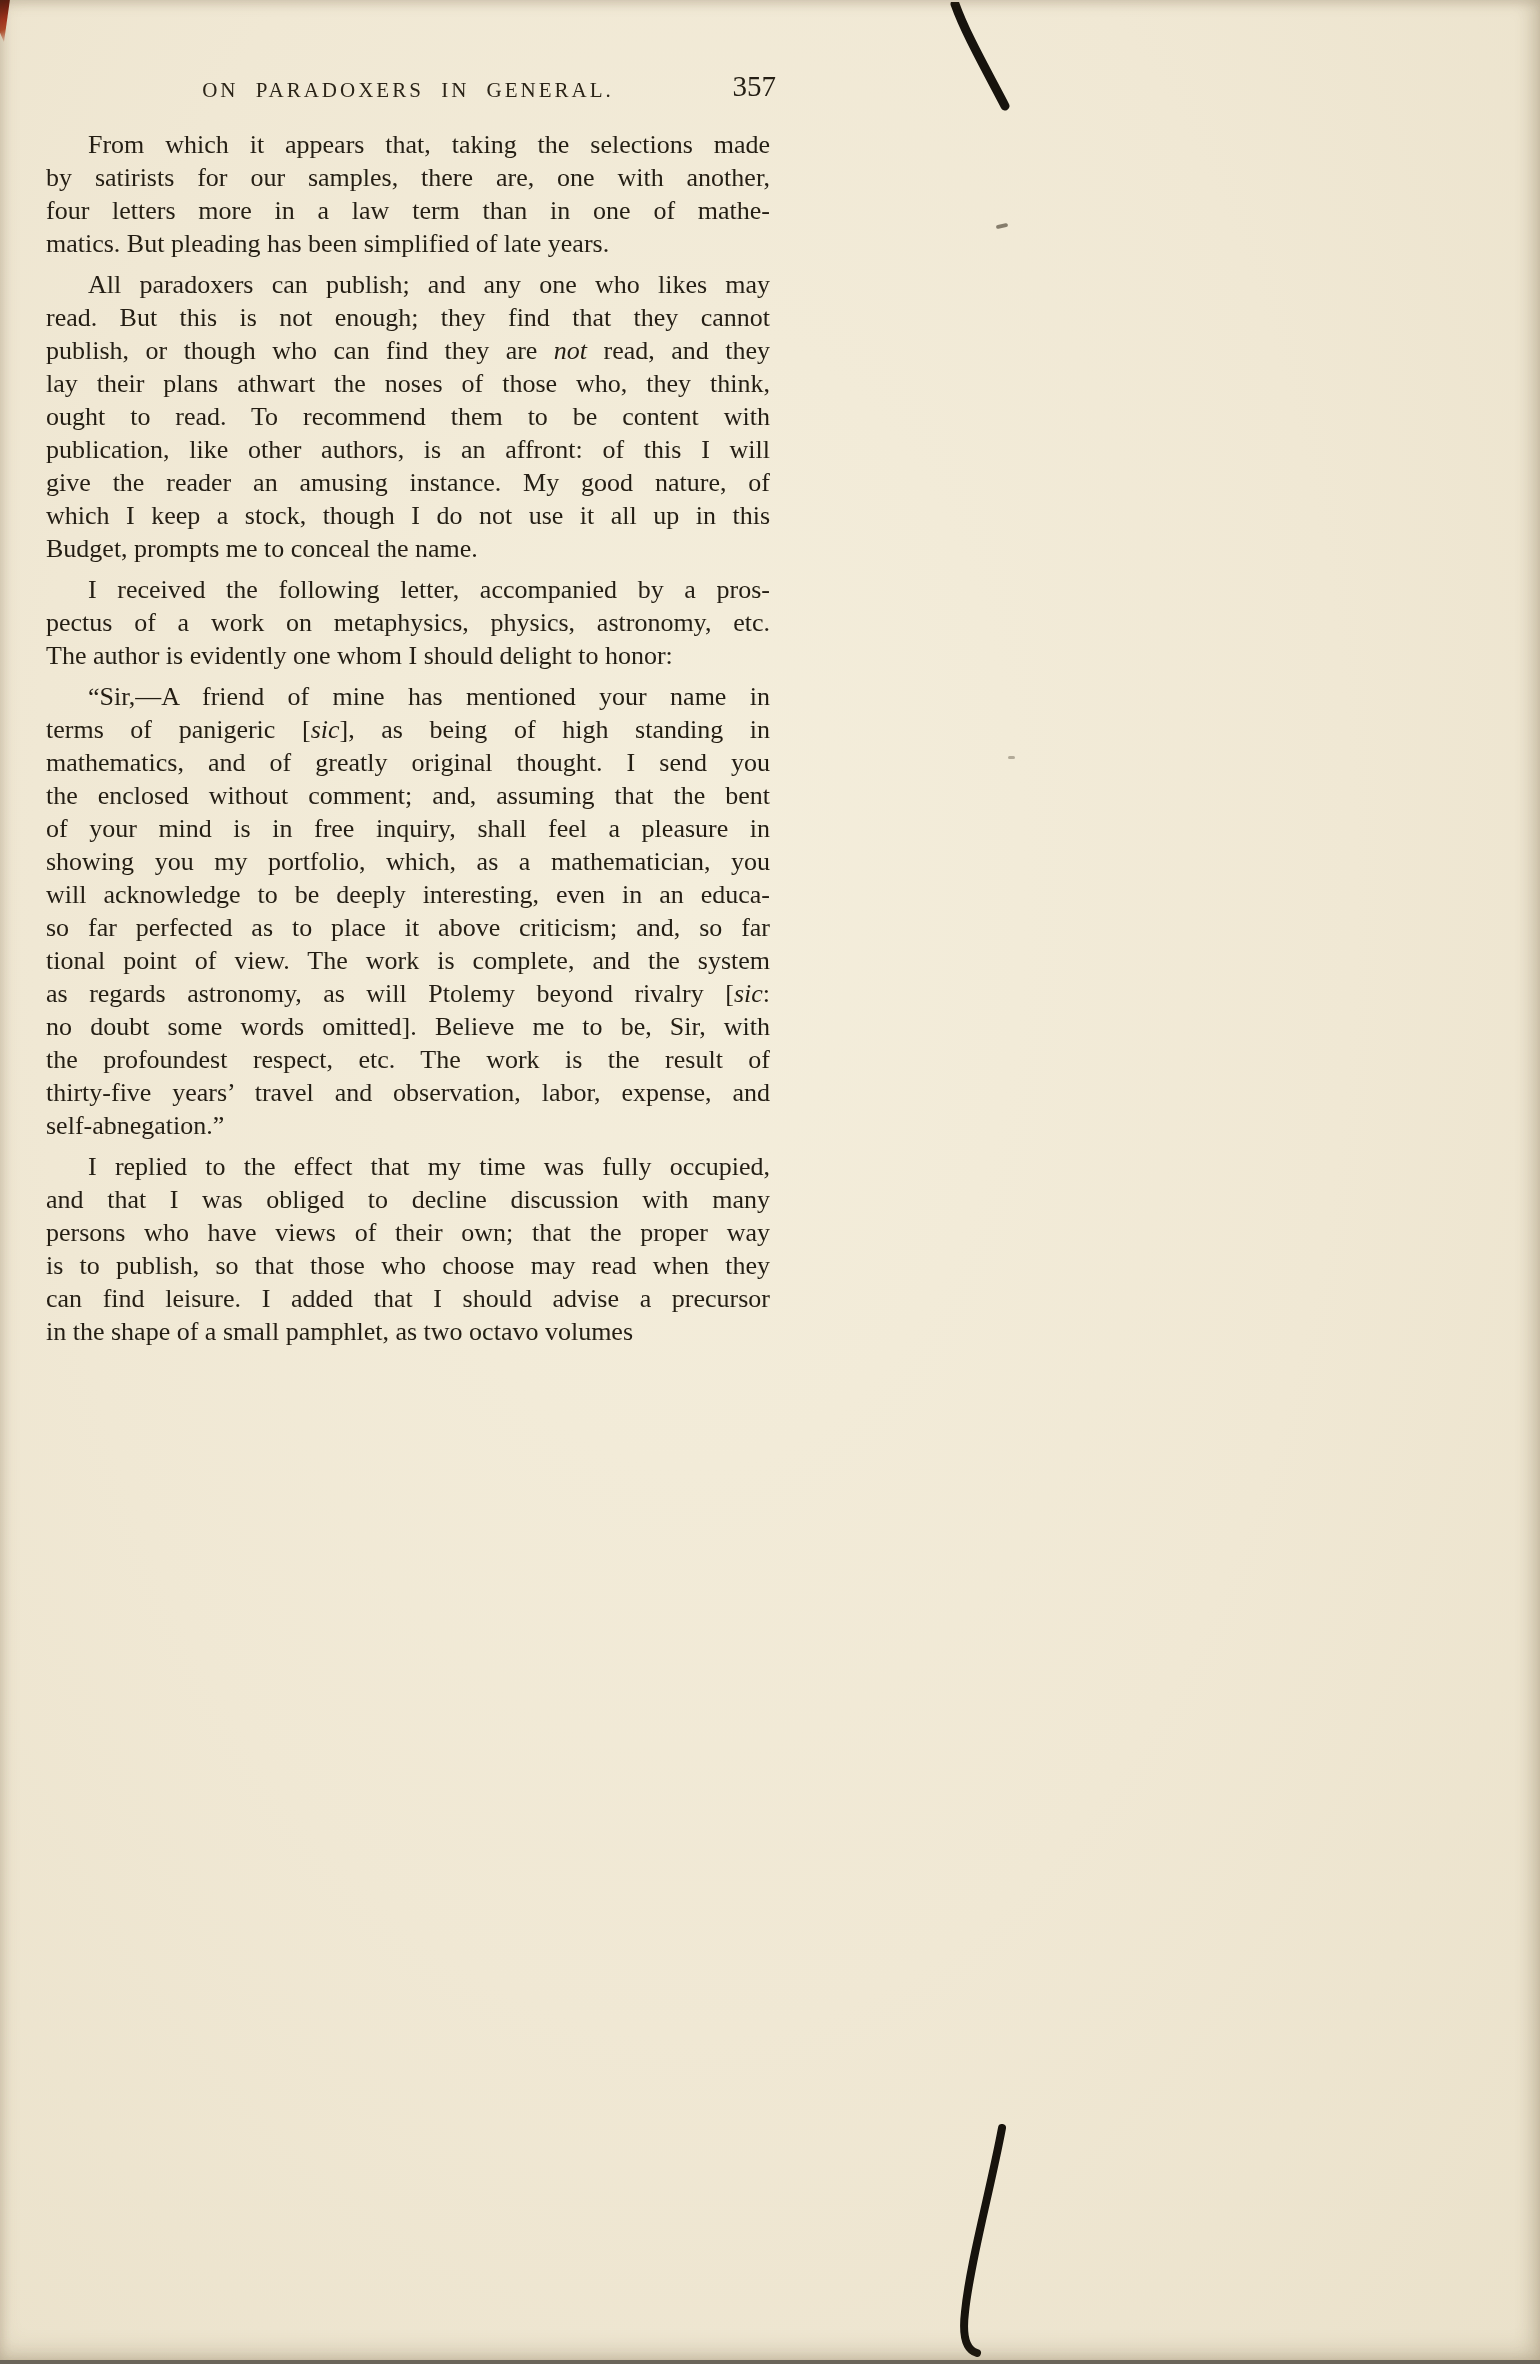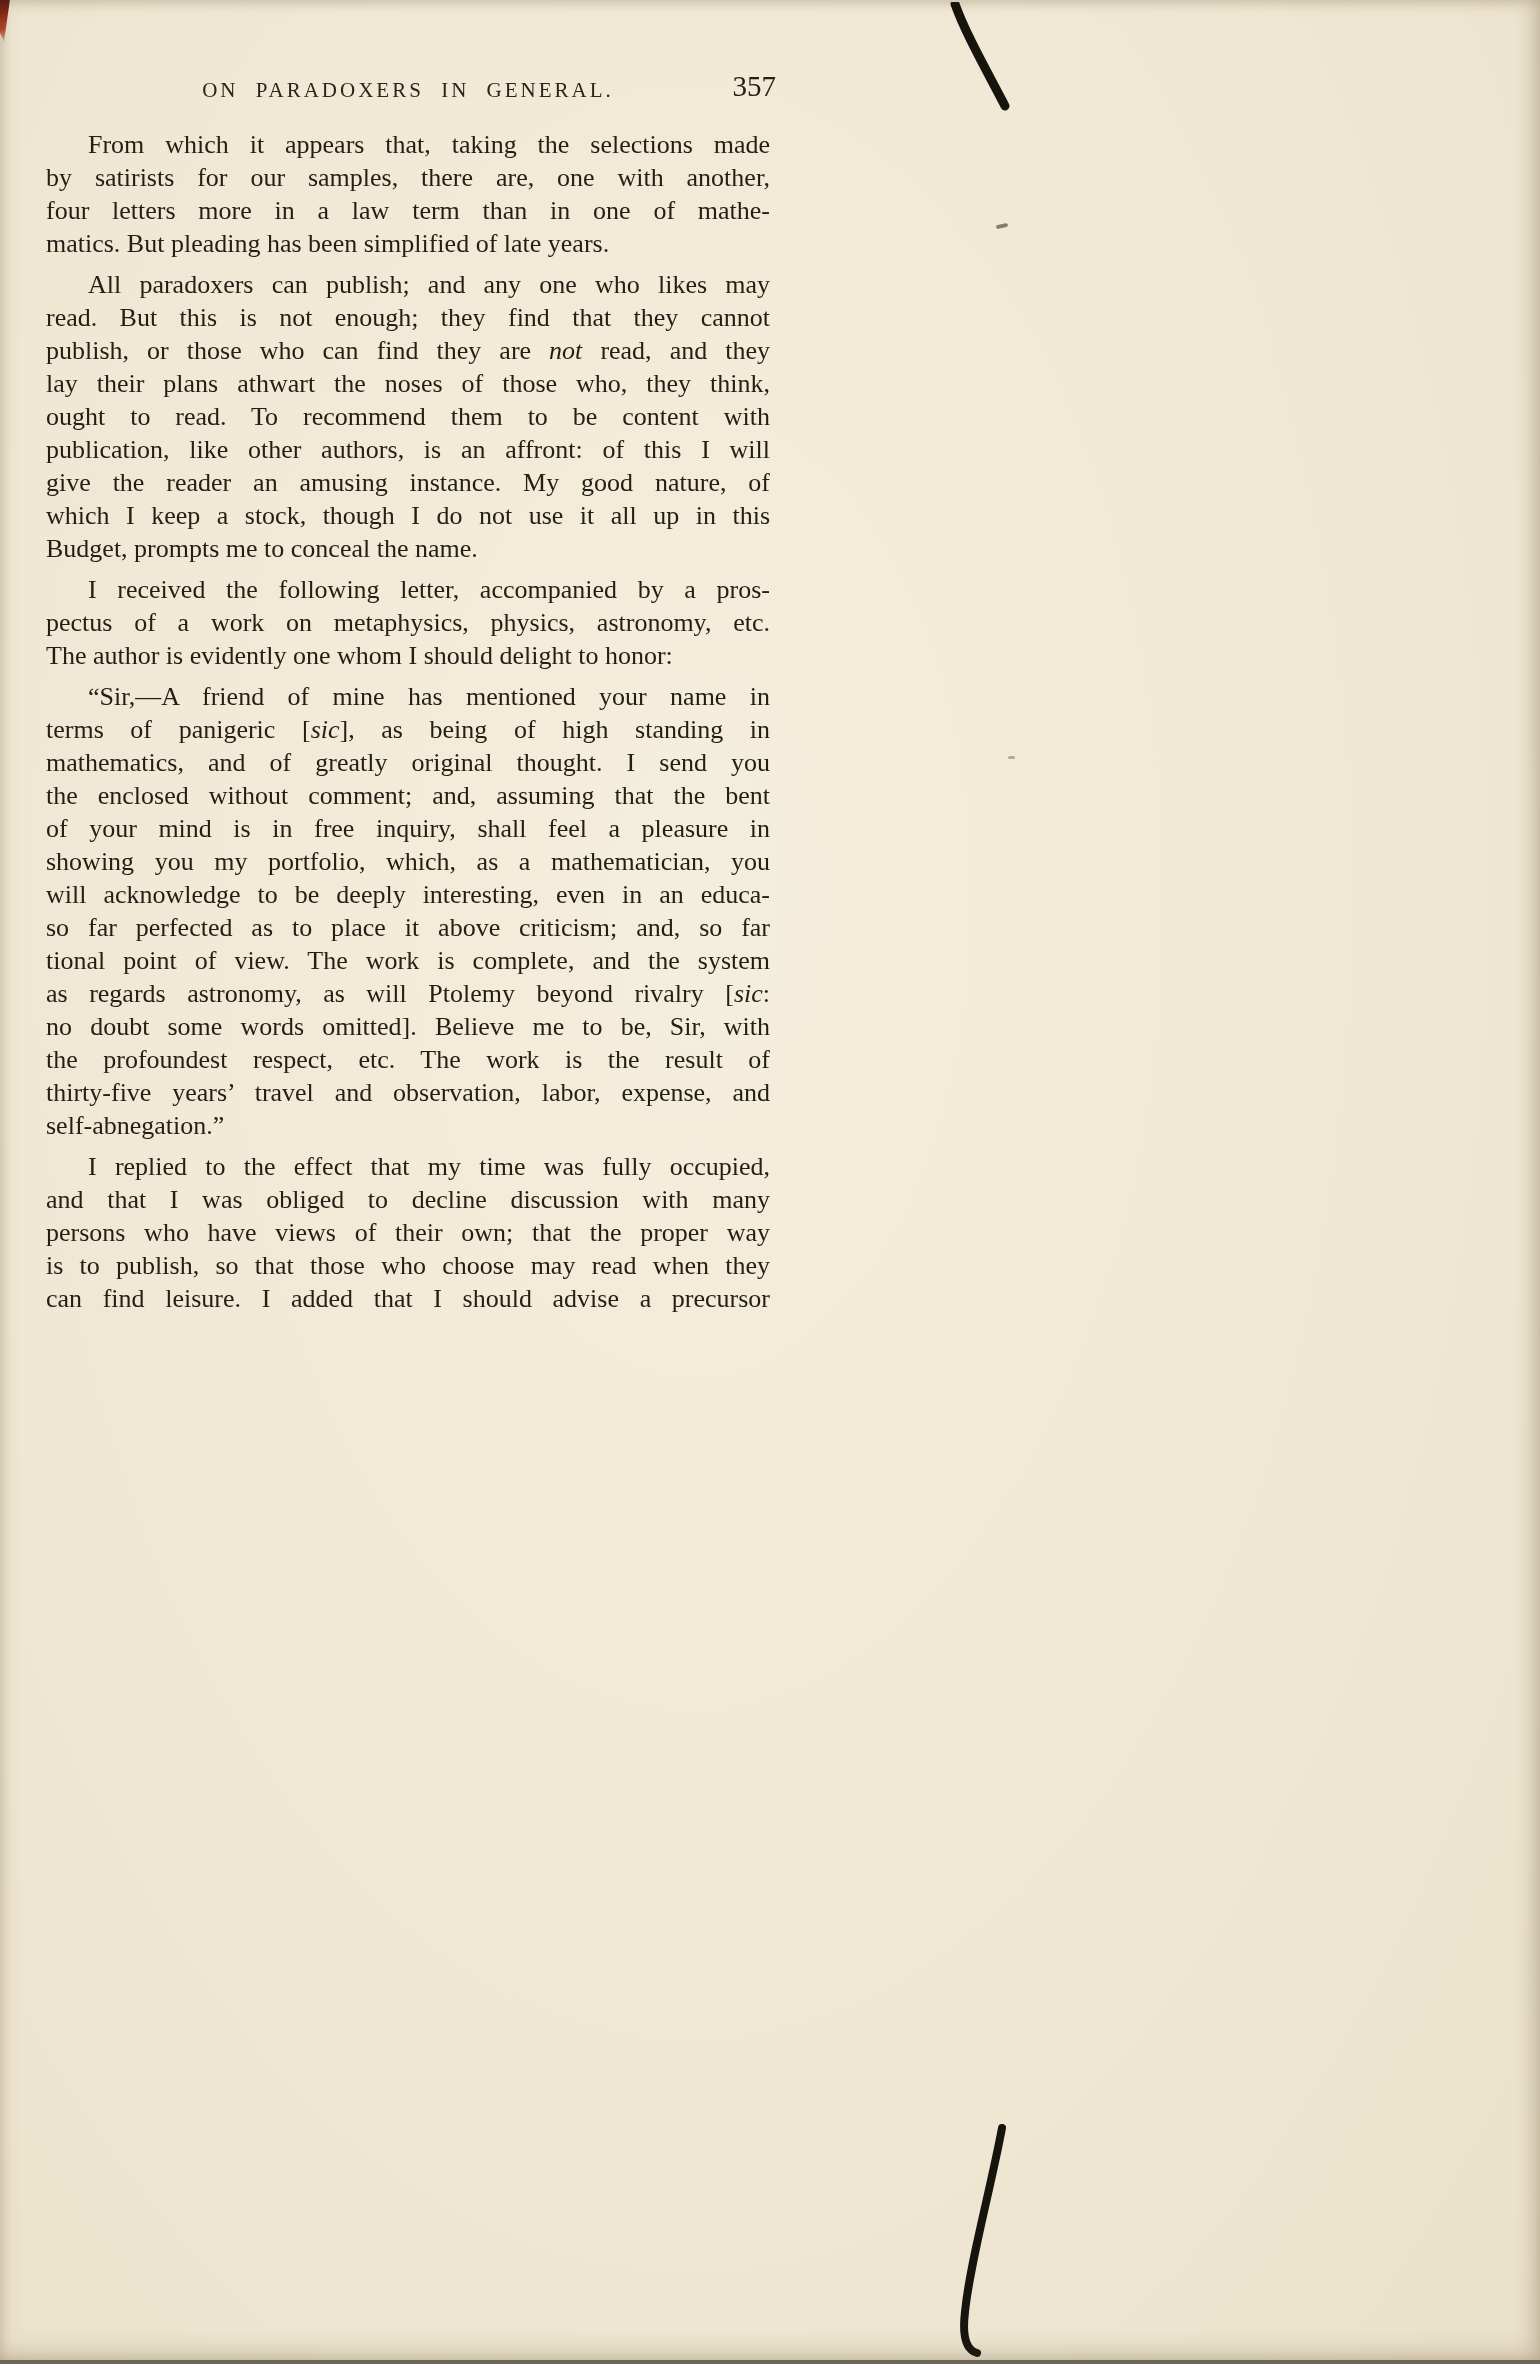--- a/index.html
+++ b/index.html
@@ -74,21 +74,21 @@
   <div class="page-text">
       <div class="para">
         <div class="line first">From which it appears that, taking the selections made</div>
         <div class="line">by satirists for our samples, there are, one with another,</div>
         <div class="line">four letters more in a law term than in one of mathe-</div>
         <div class="line last">matics.  But pleading has been simplified of late years.</div>
       </div>
       <div class="para">
         <div class="line first">All paradoxers can publish; and any one who likes may</div>
         <div class="line">read.  But this is not enough; they find that they cannot</div>
-        <div class="line"><span>publish, or those who can find they are </span><span class="it">not</span><span> read, and they</span></div>
+        <div class="line"><span>publish, or though who can find they are </span><span class="it">not</span><span> read, and they</span></div>
         <div class="line">lay their plans athwart the noses of those who, they think,</div>
         <div class="line">ought to read.  To recommend them to be content with</div>
         <div class="line">publication, like other authors, is an affront: of this I will</div>
         <div class="line">give the reader an amusing instance.  My good nature, of</div>
         <div class="line">which I keep a stock, though I do not use it all up in this</div>
         <div class="line last">Budget, prompts me to conceal the name.</div>
       </div>
       <div class="para">
         <div class="line first">I received the following letter,  accompanied by a pros-</div>
         <div class="line">pectus of a work on metaphysics, physics, astronomy, etc.</div>
@@ -109,20 +109,21 @@
         <div class="line">the profoundest respect, etc.  The work is the result of</div>
         <div class="line">thirty-five years’ travel and observation, labor, expense, and</div>
         <div class="line last">self-abnegation.”</div>
       </div>
       <div class="para">
         <div class="line first">I replied to the effect that my time was fully occupied,</div>
         <div class="line">and that I was obliged to decline discussion with many</div>
         <div class="line">persons who have views of their own; that the proper way</div>
         <div class="line">is to publish, so that those who choose may read when they</div>
         <div class="line">can find leisure.  I added that I should advise a precursor</div>
+        <div class="line last">in the shape of a small pamphlet, as two octavo volumes</div>
       </div>
     </div>
 
   <svg class="mark mark-top-right" width="70" height="112" viewBox="0 0 70 112">
     <path d="M 10 2 C 20 30, 38 62, 60 104" fill="none" stroke-width="9" stroke-linecap="round" stroke="#17130d"></path>
   </svg>
 
   <svg class="mark mark-bottom-right" width="70" height="240" viewBox="0 0 70 240">
     <path d="M 52 6 C 40 70, 20 140, 15 190 C 12 215, 16 228, 27 231" fill="none" stroke-width="8" stroke-linecap="round" stroke="#17130d"></path>
   </svg>

